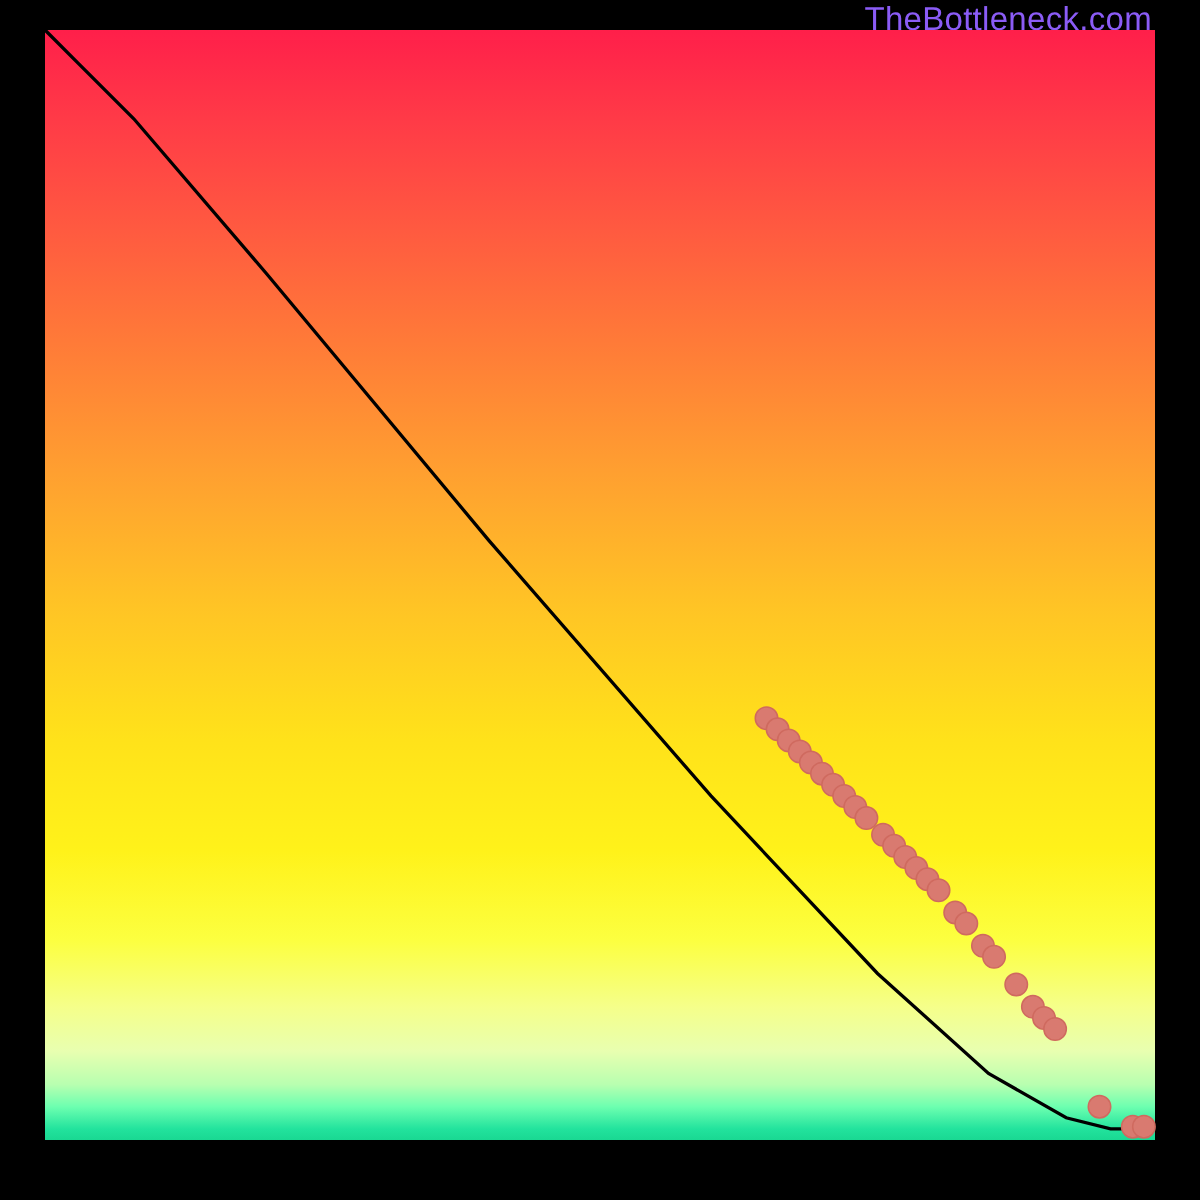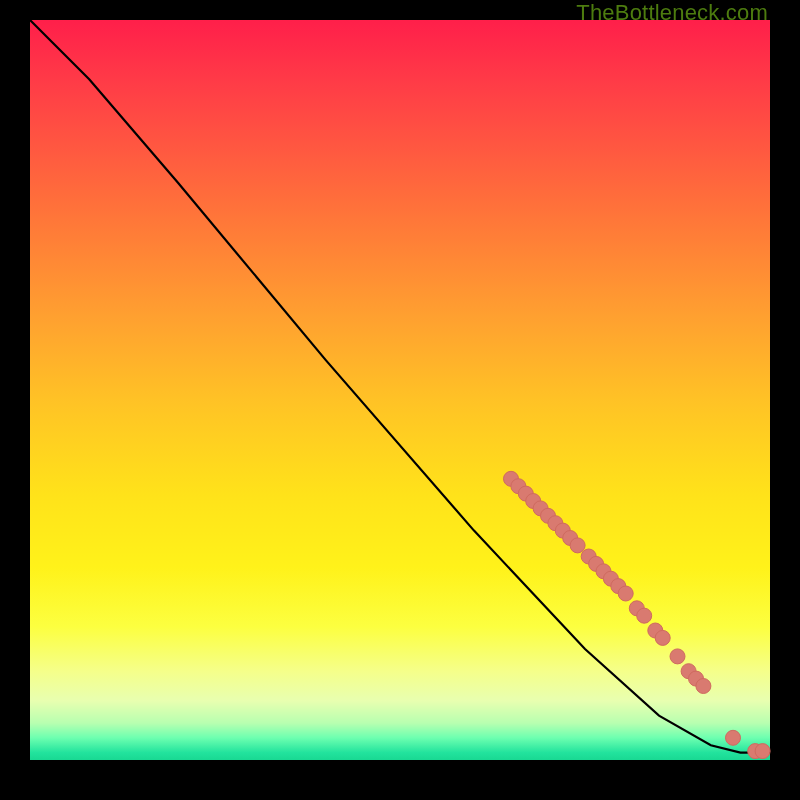--- a/index.html
+++ b/index.html
@@ -39,21 +39,21 @@
       #b8ffb0 95%,
       #6dffb0 97%,
       #22e39d 99%,
       #19d892 100%
     );
   }
   .watermark {
     position: absolute;
     top: 0px;
     right: 32px;
-    color: #4d7c0f;
+    color: #8b5cf6;
     font-size: 22px;
     font-weight: 400;
     letter-spacing: 0.2px;
     user-select: none;
   }
   svg.curve {
     position: absolute;
     left: 0;
     top: 0;
     width: 740px;

